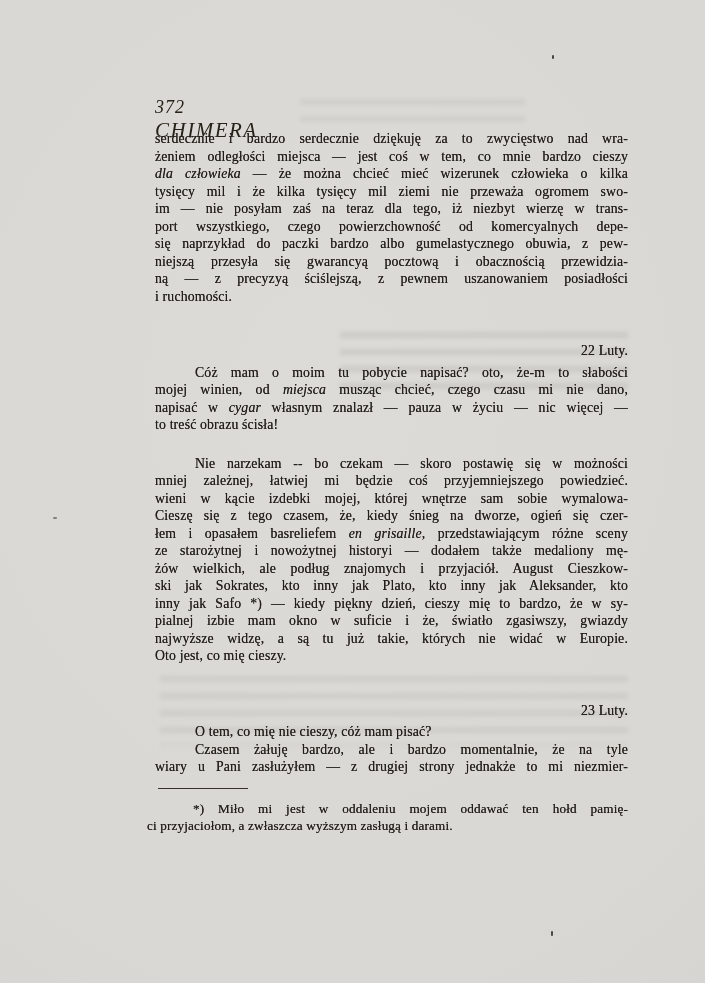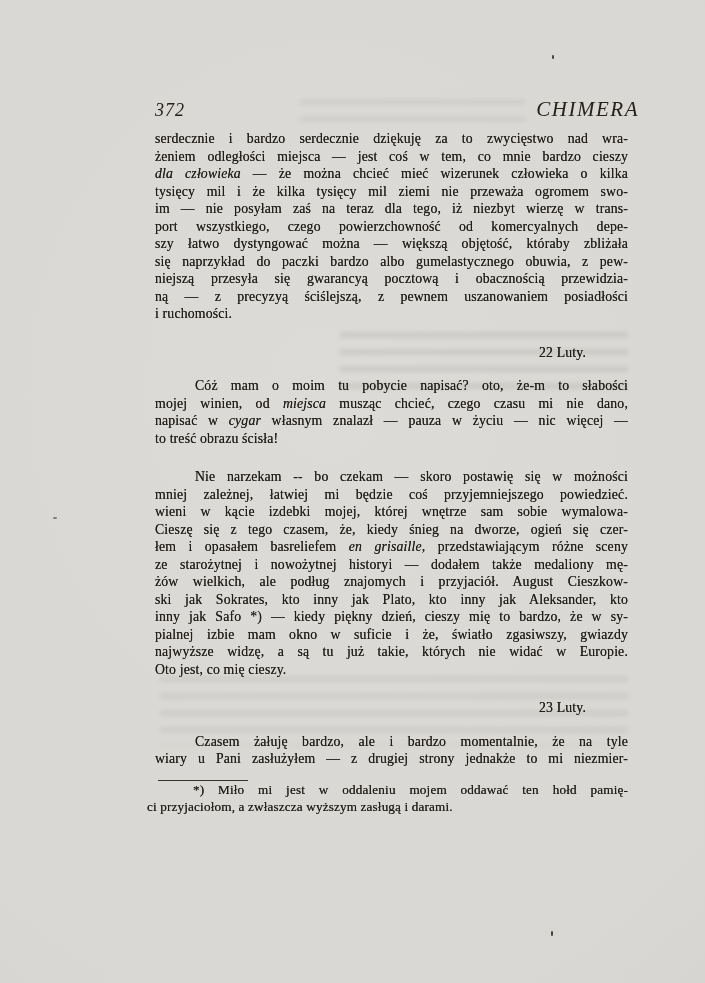--- a/index.html
+++ b/index.html
@@ -12,21 +12,21 @@
     position: relative;
     width: 705px; height: 983px;
     background:
       radial-gradient(140% 120% at 46% 40%, #dcdbd7 0%, #d8d7d3 55%, #cccbc8 100%);
     color: #211e19;
   }
   
   .header {
     position: absolute;
     left: 155px; right: 66px; top: 97px;
-    display: flex; justify-content: space-between; align-items: baseline;
+    display: flex; justify-content: space-between; align-items: baseline; flex-direction: column;
   }
   .page-number {
     font-style: italic;
     font-size: 18px;
     letter-spacing: 1px;
     color: #262219;
   }
   .journal-title {
     font-style: italic;
     font-size: 21px;
@@ -49,34 +49,34 @@
     white-space: nowrap;
   }
   .line.j {
     white-space: normal;
     text-align: justify;
     text-align-last: justify;
   }
   .line.ind { text-indent: 40px; }
   .para { margin: 0; }
   [data-name="date-heading"] {
-    margin-top: 21px;
+    margin-top: 37px;
     padding-left: 342px;
     white-space: nowrap;
-    text-align: center;
+    text-align: right;
   }
-  [data-name="date-heading"] + .para { margin-top: 16px; }
+  [data-name="date-heading"] + .para { margin-top: 4px; }
   [data-name="para-3"] { margin-top: 21px; }
   .footnote-rule {
     margin-top: 12px;
     margin-left: 3px;
     width: 90px; height: 0;
     border-top: 1.5px solid #35322c;
   }
-  [data-name="para-footnote"] { margin-left: -8px; width: 481px; }
+  [data-name="para-footnote"] { margin-top: 11px; margin-left: -8px; width: 481px; }
   [data-name="para-footnote"] .line { font-size: 13.2px; }
   [data-name="para-footnote"] .line.ind { text-indent: 46px; }
   
   .ghost {
     position: absolute;
     background: repeating-linear-gradient(
       to bottom,
       rgba(108,106,100,0.13) 0px, rgba(108,106,100,0.13) 6px,
       rgba(0,0,0,0) 6px, rgba(0,0,0,0) 17px);
     filter: blur(2.2px);
@@ -108,21 +108,20 @@
   </div>
 
   <div class="text-flow" data-name="text-flow">
       <div class="para" data-name="para-1">
         <div class="line j" data-name="text-line"><span data-name="text-segment">serdecznie i bardzo serdecznie dziękuję za to zwycięstwo nad wra-</span></div>
         <div class="line j" data-name="text-line"><span data-name="text-segment">żeniem odległości miejsca — jest coś w tem, co mnie bardzo cieszy</span></div>
         <div class="line j" data-name="text-line"><i data-name="italic-text-segment">dla człowieka</i><span data-name="text-segment"> — że można chcieć mieć wizerunek człowieka o kilka</span></div>
         <div class="line j" data-name="text-line"><span data-name="text-segment">tysięcy mil i że kilka tysięcy mil ziemi nie przeważa ogromem swo-</span></div>
         <div class="line j" data-name="text-line"><span data-name="text-segment">im — nie posyłam zaś na teraz dla tego, iż niezbyt wierzę w trans-</span></div>
         <div class="line j" data-name="text-line"><span data-name="text-segment">port wszystkiego, czego powierzchowność od komercyalnych depe-</span></div>
-        <div class="line j" data-name="text-line"><span data-name="text-segment">szy łatwo dystyngować można — większą objętość, któraby zbliżała</span></div>
         <div class="line j" data-name="text-line"><span data-name="text-segment">się naprzykład do paczki bardzo albo gumelastycznego obuwia, z pew-</span></div>
         <div class="line j" data-name="text-line"><span data-name="text-segment">niejszą przesyła się gwarancyą pocztową i obacznością przewidzia-</span></div>
         <div class="line j" data-name="text-line"><span data-name="text-segment">ną — z precyzyą ściślejszą, z pewnem uszanowaniem posiadłości</span></div>
         <div class="line" data-name="text-line"><span data-name="text-segment">i ruchomości.</span></div>
       </div>
       <div class="line" data-name="date-heading">22 Luty.</div>
       <div class="para" data-name="para-2">
         <div class="line j ind" data-name="text-line"><span data-name="text-segment">Cóż mam o moim tu pobycie napisać? oto, że-m to słabości</span></div>
         <div class="line j" data-name="text-line"><span data-name="text-segment">mojej winien, od </span><i data-name="italic-text-segment">miejsca</i><span data-name="text-segment"> musząc chcieć, czego czasu mi nie dano,</span></div>
         <div class="line j" data-name="text-line"><span data-name="text-segment">napisać w </span><i data-name="italic-text-segment">cygar</i><span data-name="text-segment"> własnym znalazł — pauza w życiu — nic więcej —</span></div>
@@ -137,20 +136,21 @@
         <div class="line j" data-name="text-line"><span data-name="text-segment">ze starożytnej i nowożytnej historyi — dodałem także medaliony mę-</span></div>
         <div class="line j" data-name="text-line"><span data-name="text-segment">żów wielkich, ale podług znajomych i przyjaciół. August Cieszkow-</span></div>
         <div class="line j" data-name="text-line"><span data-name="text-segment">ski jak Sokrates, kto inny jak Plato, kto inny jak Aleksander, kto</span></div>
         <div class="line j" data-name="text-line"><span data-name="text-segment">inny jak Safo *) — kiedy piękny dzień, cieszy mię to bardzo, że w sy-</span></div>
         <div class="line j" data-name="text-line"><span data-name="text-segment">pialnej izbie mam okno w suficie i że, światło zgasiwszy, gwiazdy</span></div>
         <div class="line j" data-name="text-line"><span data-name="text-segment">najwyższe widzę, a są tu już takie, których nie widać w Europie.</span></div>
         <div class="line" data-name="text-line"><span data-name="text-segment">Oto jest, co mię cieszy.</span></div>
       </div>
       <div class="line" data-name="date-heading">23 Luty.</div>
       <div class="para" data-name="para-4">
+        <div class="line ind" data-name="text-line"><span data-name="text-segment">O tem, co mię nie cieszy, cóż mam pisać?</span></div>
         <div class="line j ind" data-name="text-line"><span data-name="text-segment">Czasem żałuję bardzo, ale i bardzo momentalnie, że na tyle</span></div>
         <div class="line j" data-name="text-line"><span data-name="text-segment">wiary u Pani zasłużyłem — z drugiej strony jednakże to mi niezmier-</span></div>
       </div>
       <div class="footnote-rule" data-name="footnote-rule"></div>
       <div class="para" data-name="para-footnote">
         <div class="line j ind" data-name="text-line"><span data-name="text-segment">*)  Miło mi jest w oddaleniu mojem oddawać ten hołd pamię-</span></div>
         <div class="line" data-name="text-line"><span data-name="text-segment">ci przyjaciołom, a zwłaszcza wyższym zasługą i darami.</span></div>
       </div>
     </div>
 </div>

